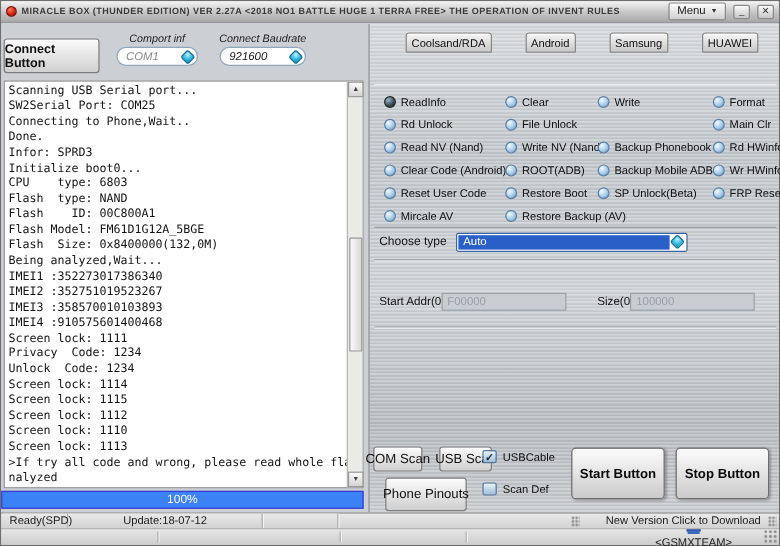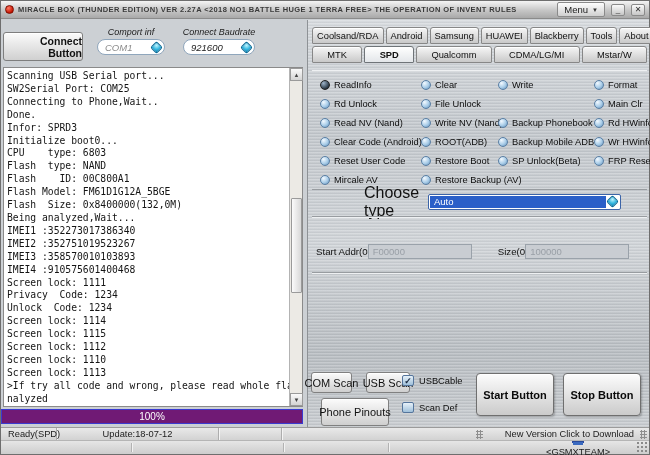--- a/index.html
+++ b/index.html
@@ -19,21 +19,21 @@
               border:1px solid #8a8a8a; border-radius:2px; font-size:9.5px; color:#1a1a1a;
               display:flex; align-items:center; gap:4px; }
   .menu-caret { font-size:6px; color:#333; }
   .win-btn { width:14px; height:12px; background:linear-gradient(#fafafa,#c6c6c6); border:1px solid #8a8a8a;
              border-radius:2px; font-size:8px; line-height:9px; text-align:center; color:#333; margin-left:2px; }
 
   
   .main { position:absolute; top:19px; left:0; right:0; bottom:27px; display:flex; }
   .left-panel { width:306px; position:relative; background:#ccd0d4; }
 
-  .top-controls { position:relative; height:46px;text-align:right; }
+  .top-controls { position:relative; height:46px; }
   .connect-btn { position:absolute; left:2px; top:12px; width:80px; height:29px;
                  background:linear-gradient(#fbfbfb,#d0d0d0); border:1px solid #7e7e7e; border-radius:3px;
                  font-size:10.5px; font-weight:bold; color:#111; display:flex; align-items:center; justify-content:center;
                  box-shadow:inset 0 1px 0 #fff; }
   .fgroup { position:absolute; display:flex; flex-direction:column; align-items:center;font-style:italic; }
   .fgroup.comport { left:96px; top:7px; width:68px; }
   .fgroup.baud { left:182px; top:7px; width:72px; }
   .flabel { font-size:9px; color:#222; margin-bottom:2px; white-space:nowrap; }
   .combo { width:100%; height:16px; background:#fff; border:1px solid #8fa6bc; border-radius:8px;
            display:flex; align-items:center; justify-content:space-between; padding:0 3px 0 7px; font-size:9.5px; }
@@ -63,34 +63,34 @@
   .right-panel { flex:1; position:relative; border-left:1px solid #8e9296;
       background:
         repeating-linear-gradient(180deg, rgba(255,255,255,.20) 0 1px, rgba(0,0,0,.04) 2px 3px),
         linear-gradient(180deg,#d7dbdf 0%, #c2c7cc 28%, #d0d4d8 55%, #b7bcc1 82%, #c8ccd0 100%); }
 
   .tabrow { position:absolute; left:4px; right:2px; display:flex; gap:2px; }
   .tabrow1 { top:7px; height:17px; }
   .tabrow2 { top:26px; height:17px; }
   .tab { flex:1 1 auto; padding:0 4px; background:linear-gradient(#f6f6f6,#c9c9c9); border:1px solid #878787;
          border-radius:3px 3px 1px 1px; font-size:9.3px; color:#0f0f0f; display:flex; align-items:center;
-         justify-content:center; white-space:nowrap; box-shadow:inset 0 1px 0 #fff; }
+         justify-content:center; white-space:nowrap; box-shadow:inset 0 1px 0 #fff;margin-left:26px; }
   .tab.active { background:linear-gradient(#ffffff,#e3e6e9); border-color:#6f7478; font-weight:bold; }
 
   .radio-panel { position:absolute; left:4px; right:2px; top:50px; height:120px; padding:4px 6px 0 8px;
                  border-top:1px solid #eef0f2; border-bottom:1px solid #989ca0;
                  display:grid; grid-template-columns:101px 77px 96px 1fr; grid-auto-rows:19px; align-items:center; }
   .rcell { display:flex; align-items:center; gap:4px; white-space:nowrap; overflow:visible; }
   .radio { width:10px; height:10px; border-radius:50%; flex:0 0 auto;
            background:radial-gradient(circle at 32% 28%, #f2f9ff, #a8cce8 55%, #5f8cb4); border:1px solid #5a7fa4; }
   .radio.sel { background:radial-gradient(circle at 32% 28%, #9fb4c8, #3a4a58 60%, #0c0c0c); border-color:#222; }
   .rlabel { font-size:9.3px; color:#0d0d0d; }
 
   .choose-row { position:absolute; left:8px; top:173px; height:17px; display:flex; align-items:center; }
-  .choose-label { font-size:16px; color:#111; width:64px;margin-left:48px; }
+  .choose-label { font-size:10px; color:#111; width:64px; }
   .dropdown { width:193px; height:16px; background:#fff; border:1px solid #3c64a8; border-radius:2px;
               display:flex; align-items:center; padding:1px; }
   .dd-sel { flex:1; height:100%; background:#2a5fc8; color:#fff; font-size:9.5px; display:flex;
             align-items:center; padding-left:4px; }
   .dropdown .dd-diamond { margin:0 2px; }
 
   .groove { position:absolute; left:4px; right:2px; height:2px; border-top:1px solid #989ca0; border-bottom:1px solid #eef0f2; }
 
   .addr-row { position:absolute; left:8px; top:222px; height:18px; display:flex; align-items:center; }
   .addr-label { font-size:9.7px; color:#111; white-space:nowrap; }
@@ -178,41 +178,34 @@
 
       <div class="log-wrap">
         <div class="log"><div>Scanning USB Serial port...</div><div>SW2Serial Port: COM25</div><div>Connecting to Phone,Wait..</div><div>Done.</div><div>Infor: SPRD3</div><div>Initialize boot0...</div><div>CPU    type: 6803</div><div>Flash  type: NAND</div><div>Flash    ID: 00C800A1</div><div>Flash Model: FM61D1G12A_5BGE</div><div>Flash  Size: 0x8400000(132,0M)</div><div>Being analyzed,Wait...</div><div>IMEI1 :352273017386340</div><div>IMEI2 :352751019523267</div><div>IMEI3 :358570010103893</div><div>IMEI4 :910575601400468</div><div>Screen lock: 1111</div><div>Privacy  Code: 1234</div><div>Unlock  Code: 1234</div><div>Screen lock: 1114</div><div>Screen lock: 1115</div><div>Screen lock: 1112</div><div>Screen lock: 1110</div><div>Screen lock: 1113</div><div>&gt;If try all code and wrong, please read whole flash and then</div><div>nalyzed</div></div>
         <div class="scrollbar">
           <div class="sb-btn sb-up">▲</div>
           <div class="sb-thumb"></div>
           <div class="sb-btn sb-down">▼</div>
         </div>
       </div>
 
-      <div class="progress" style="background: #701a75;">
+      <div class="progress" style="background: #3b82f6;">
         <span>100%</span>
       </div>
     </div>
 
     <div class="right-panel">
       <div class="tabrow tabrow1">
           <div class="tab">Coolsand/RDA</div>
           <div class="tab">Android</div>
           <div class="tab">Samsung</div>
           <div class="tab">HUAWEI</div>
           <div class="tab">Blackberry</div>
           <div class="tab">Tools</div>
           <div class="tab">About</div>
-        </div>
-      <div class="tabrow tabrow2">
-          <div class="tab">MTK</div>
-          <div class="tab active">SPD</div>
-          <div class="tab">Qualcomm</div>
-          <div class="tab">CDMA/LG/MI</div>
-          <div class="tab">Mstar/W</div>
         </div>
 
       <div class="radio-panel">
           <div class="rcell">
             <span class="radio sel"></span>
             <span class="rlabel">ReadInfo</span>
           </div>
           <div class="rcell">
             <span class="radio"></span>
             <span class="rlabel">Clear</span>

